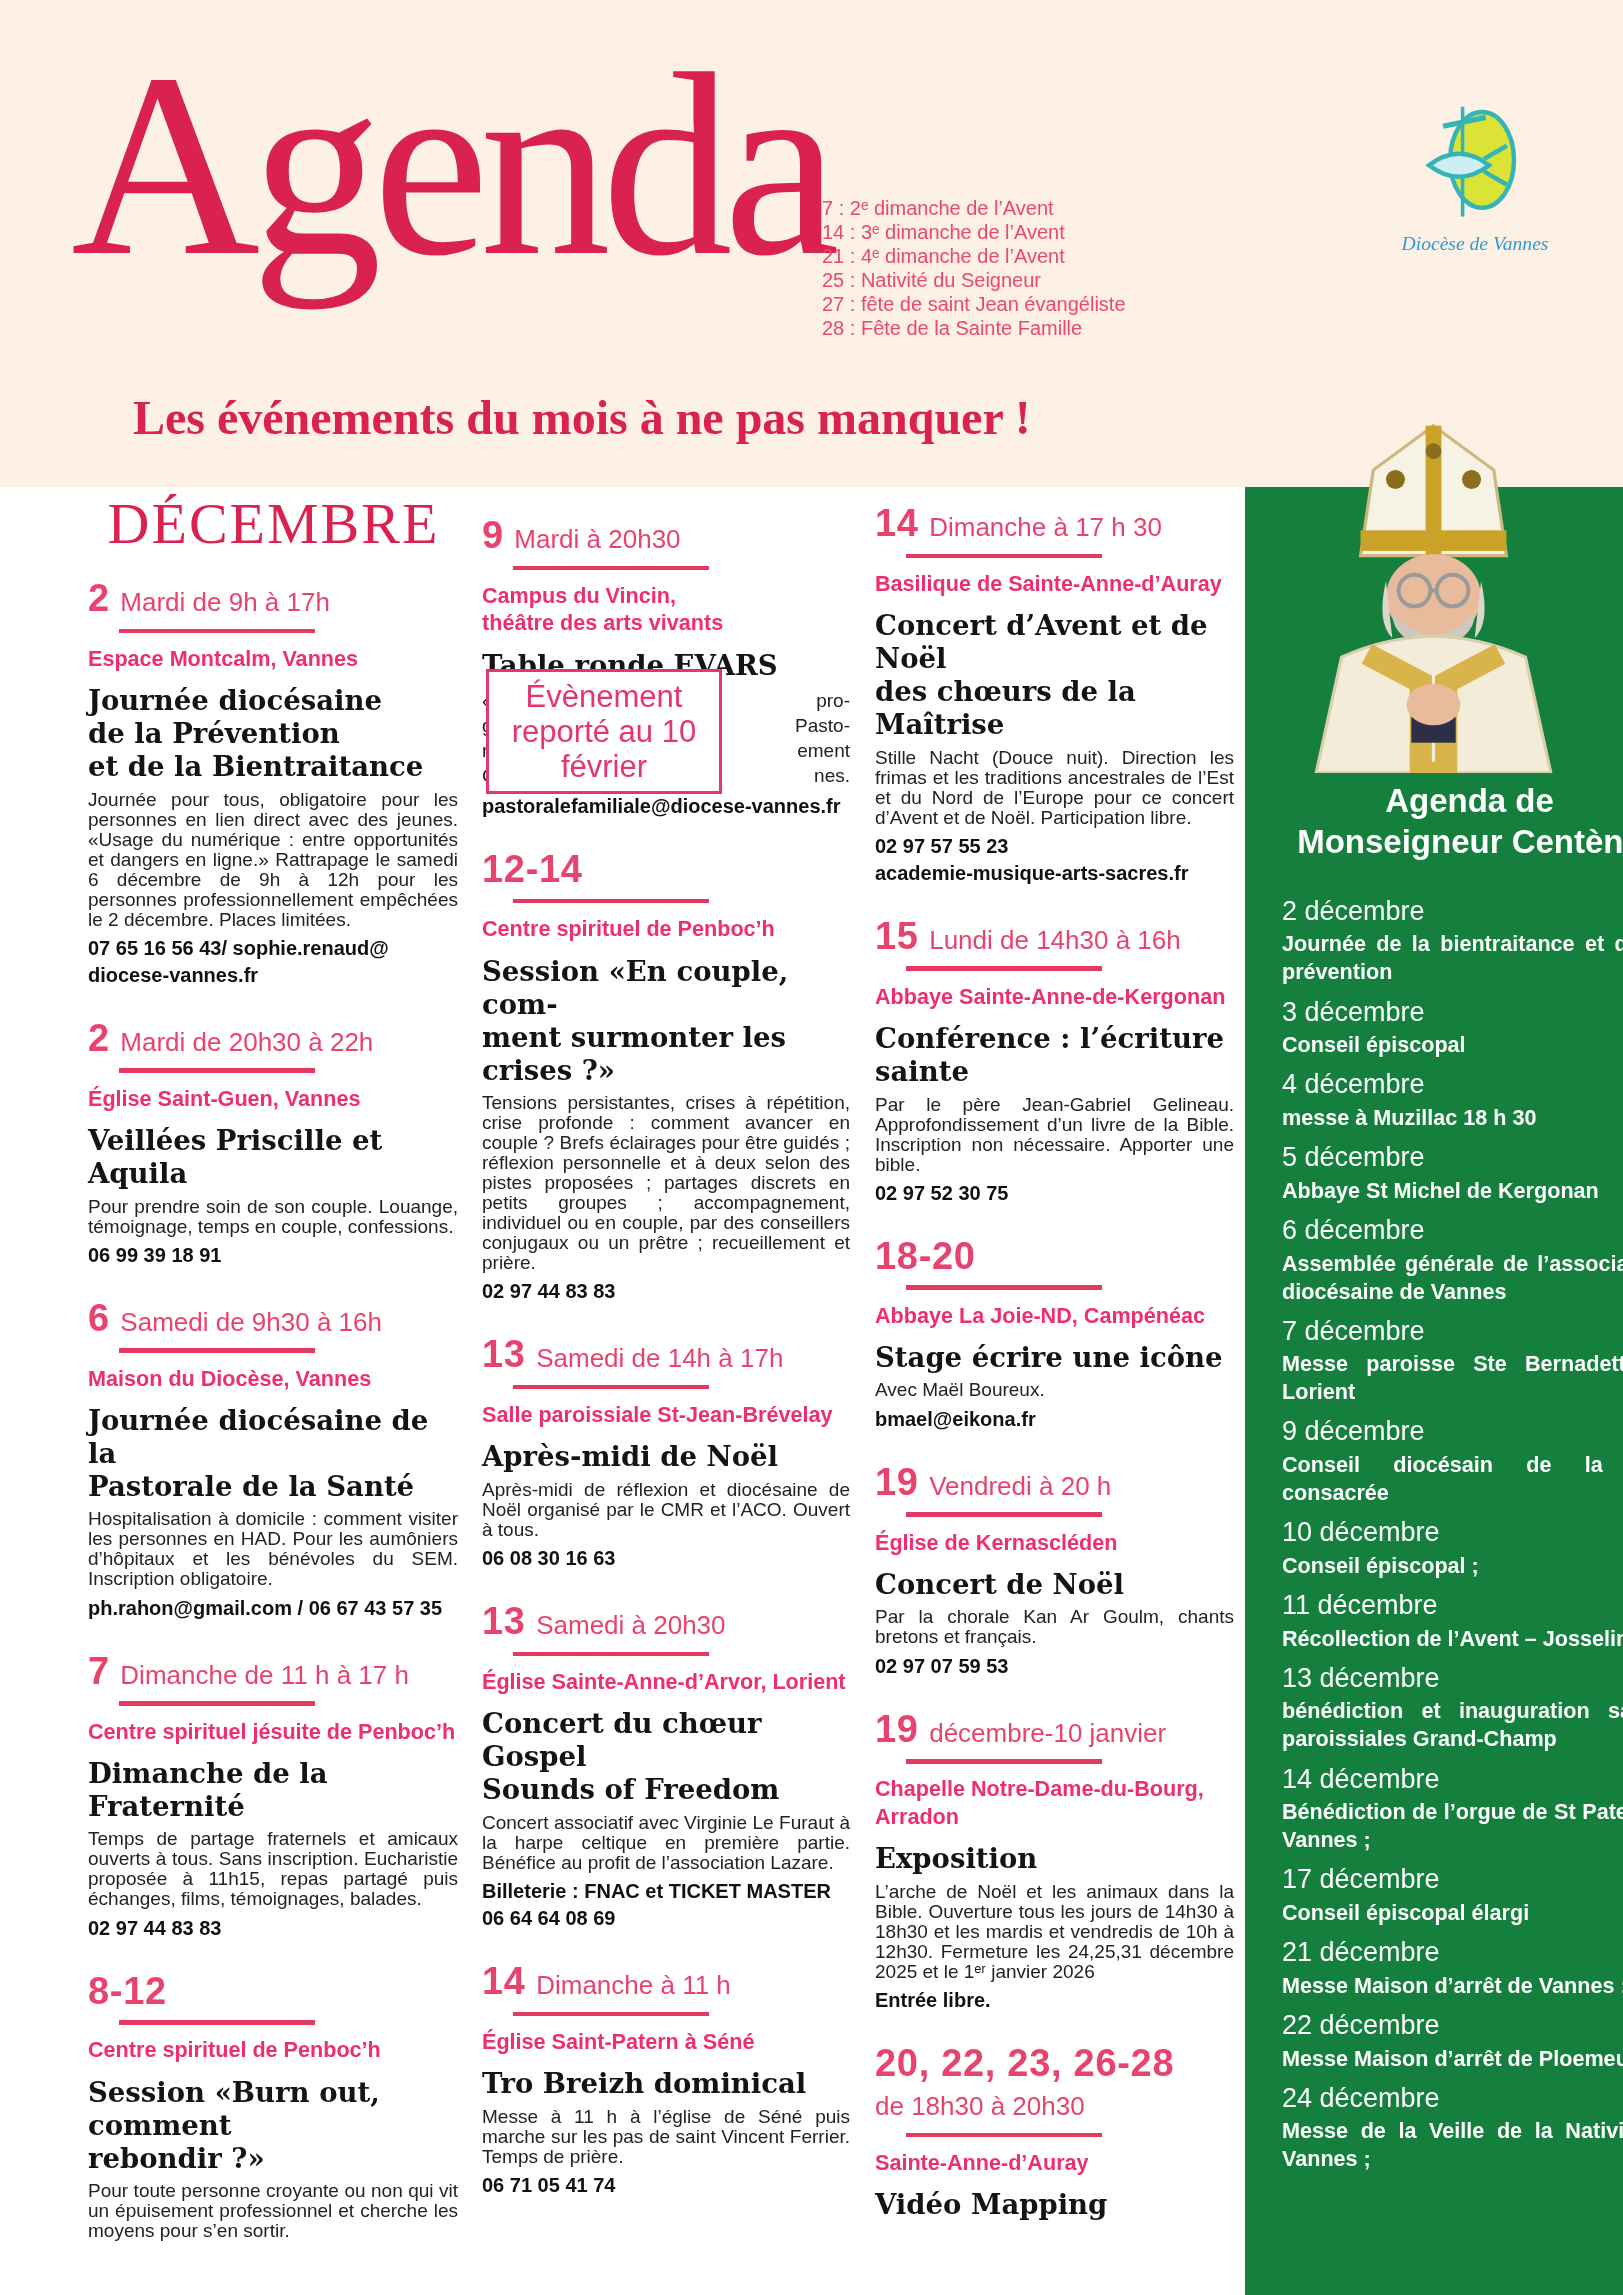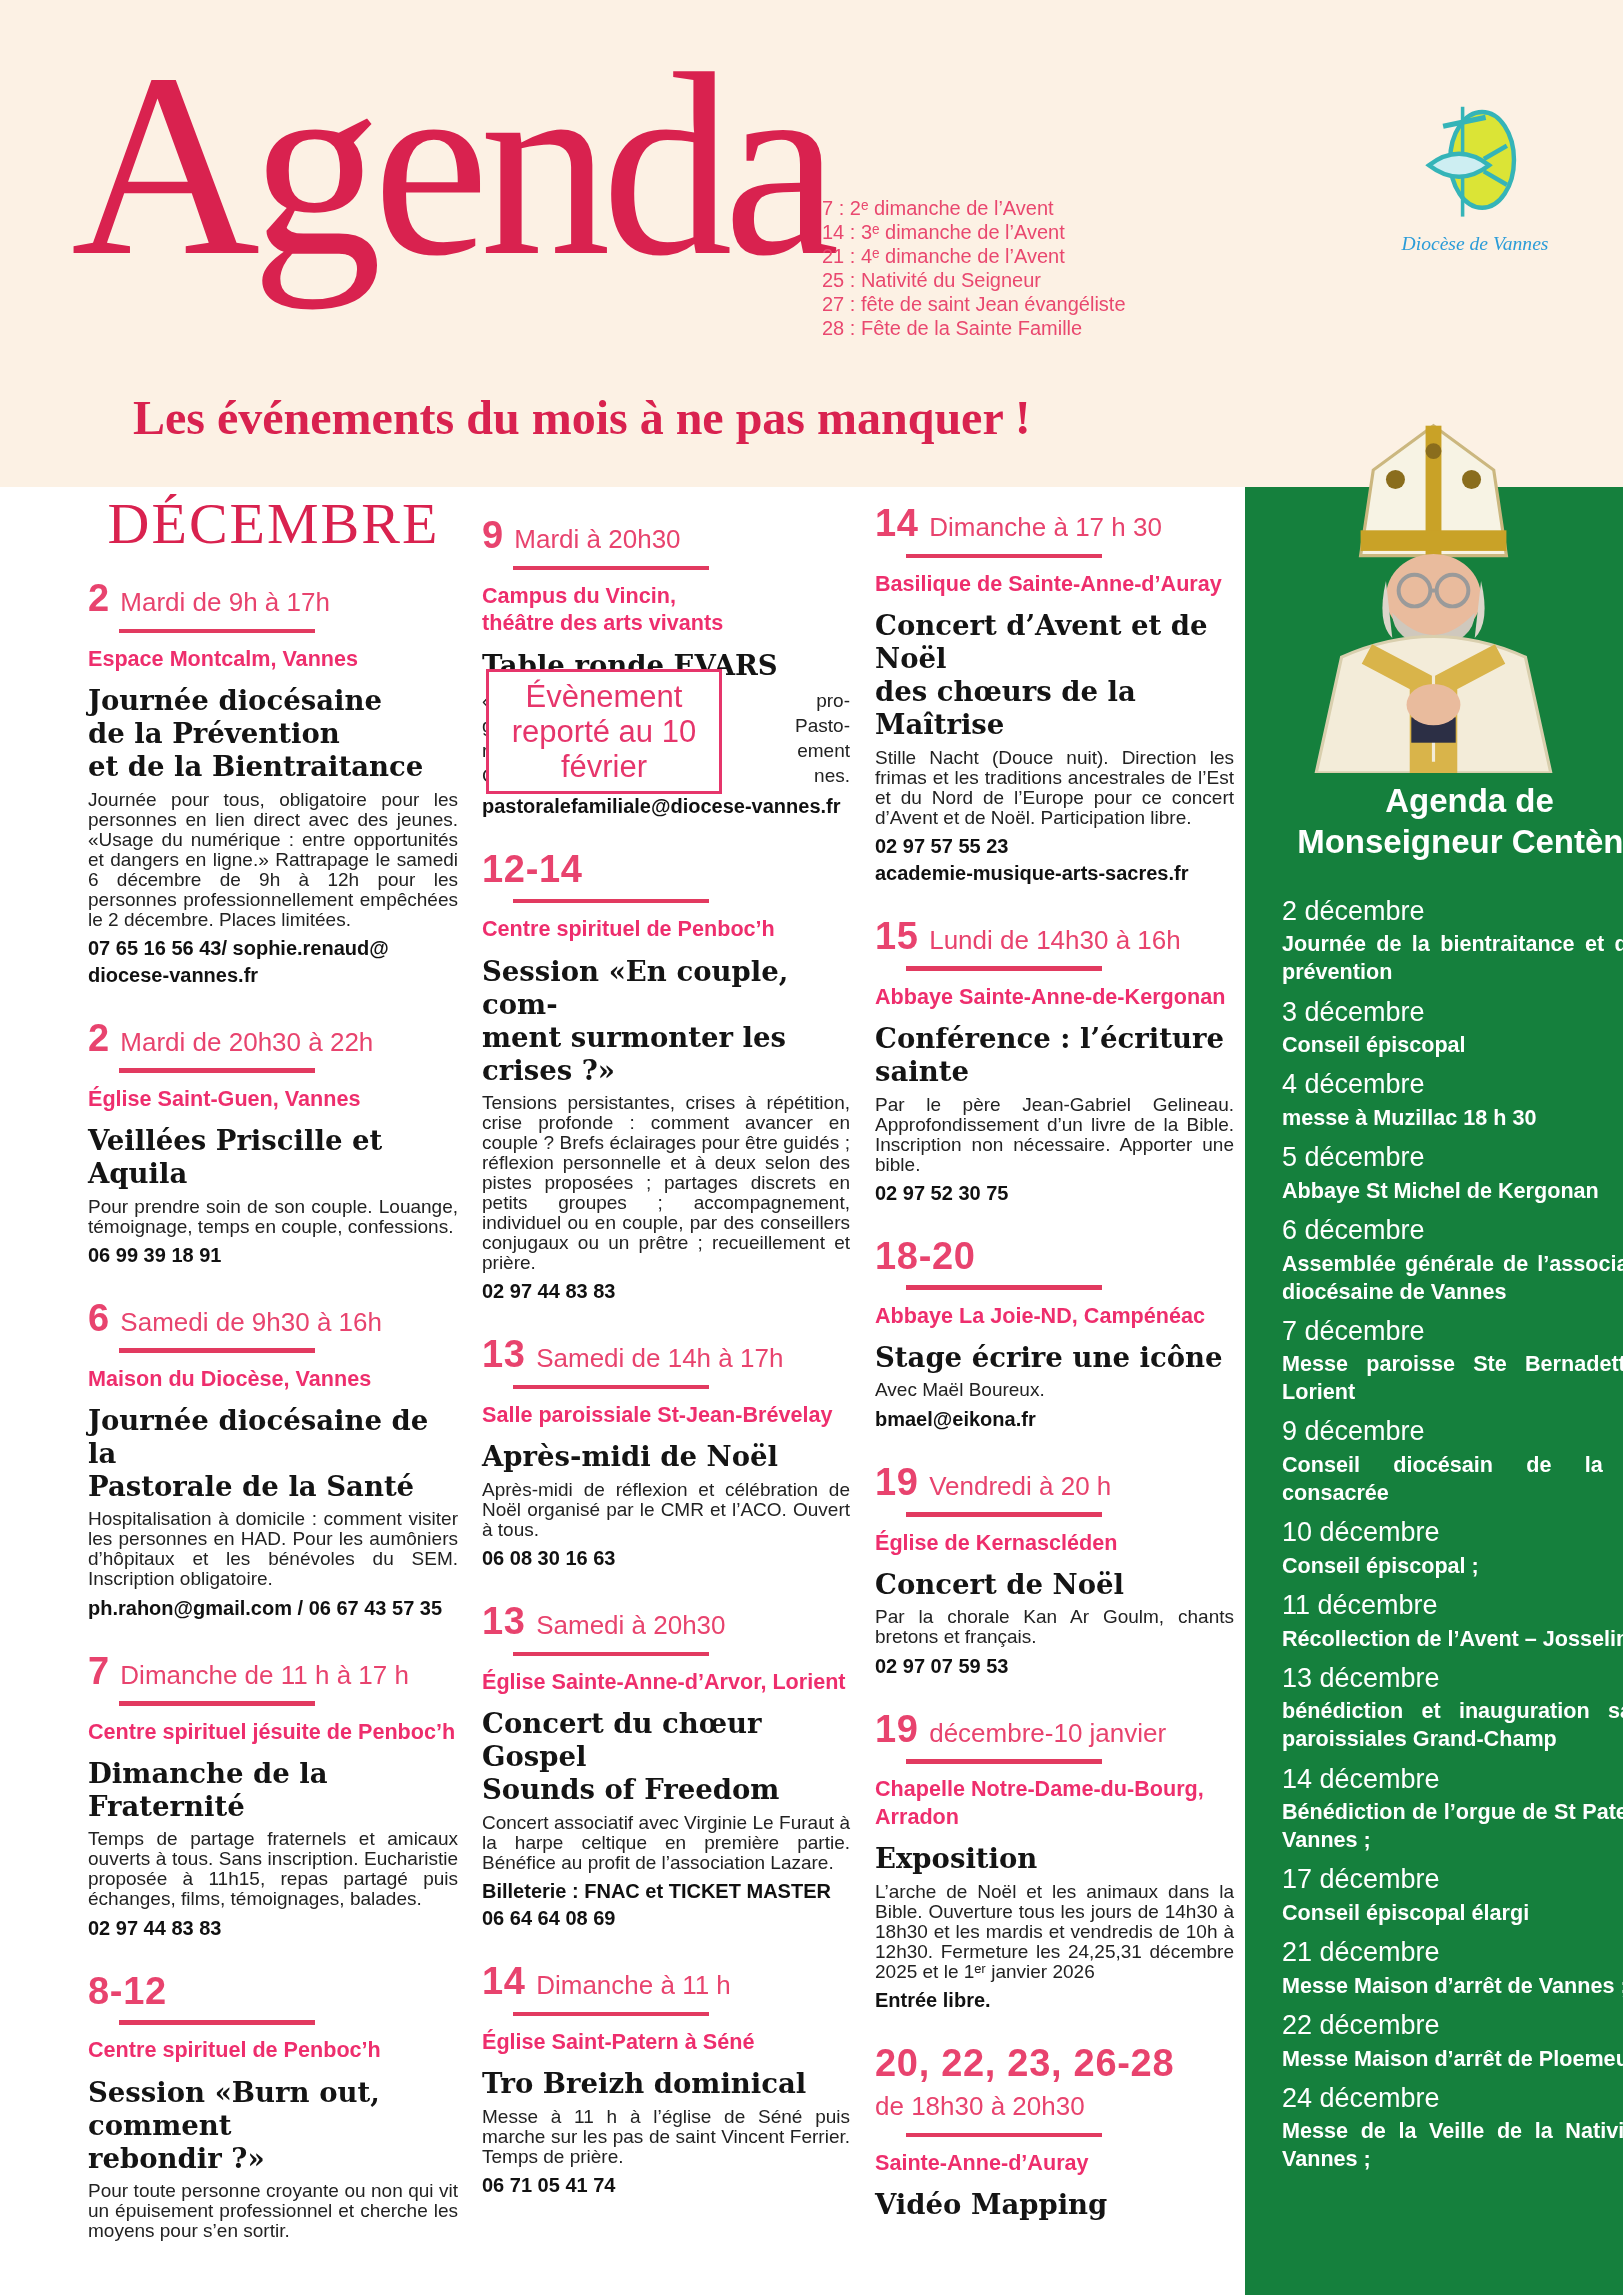--- a/index.html
+++ b/index.html
@@ -173,21 +173,21 @@
         <h3 class="event-title">Session «En couple, com-
 ment surmonter les crises ?»</h3>
         <p class="event-body">Tensions persistantes, crises à répétition, crise profonde : comment avancer en couple ? Brefs éclairages pour être guidés ; réflexion personnelle et à deux selon des pistes proposées ; partages discrets en petits groupes ; accompagnement, individuel ou en couple, par des conseillers conjugaux ou un prêtre ; recueillement et prière.</p>
         <div class="event-contact">02 97 44 83 83</div>
       </article>
       <article class="event">
         <div class="event-head"><span class="event-day">13</span><span class="event-when">Samedi de 14h à 17h</span></div>
         <div class="event-rule"></div>
         <div class="event-venue">Salle paroissiale St-Jean-Brévelay</div>
         <h3 class="event-title">Après-midi de Noël</h3>
-        <p class="event-body">Après-midi de réflexion et célébration de Noël organisé par le CMR et l’ACO. Ouvert à tous.</p>
+        <p class="event-body">Après-midi de réflexion et diocésaine de Noël organisé par le CMR et l’ACO. Ouvert à tous.</p>
         <div class="event-contact">06 08 30 16 63</div>
       </article>
       <article class="event">
         <div class="event-head"><span class="event-day">13</span><span class="event-when">Samedi à 20h30</span></div>
         <div class="event-rule"></div>
         <div class="event-venue">Église Sainte-Anne-d’Arvor, Lorient</div>
         <h3 class="event-title">Concert du chœur Gospel
 Sounds of Freedom</h3>
         <p class="event-body">Concert associatif avec Virginie Le Furaut à la harpe celtique en première partie. Bénéfice au profit de l’association Lazare.</p>
         <div class="event-contact">Billeterie : FNAC et TICKET MASTER</div>

